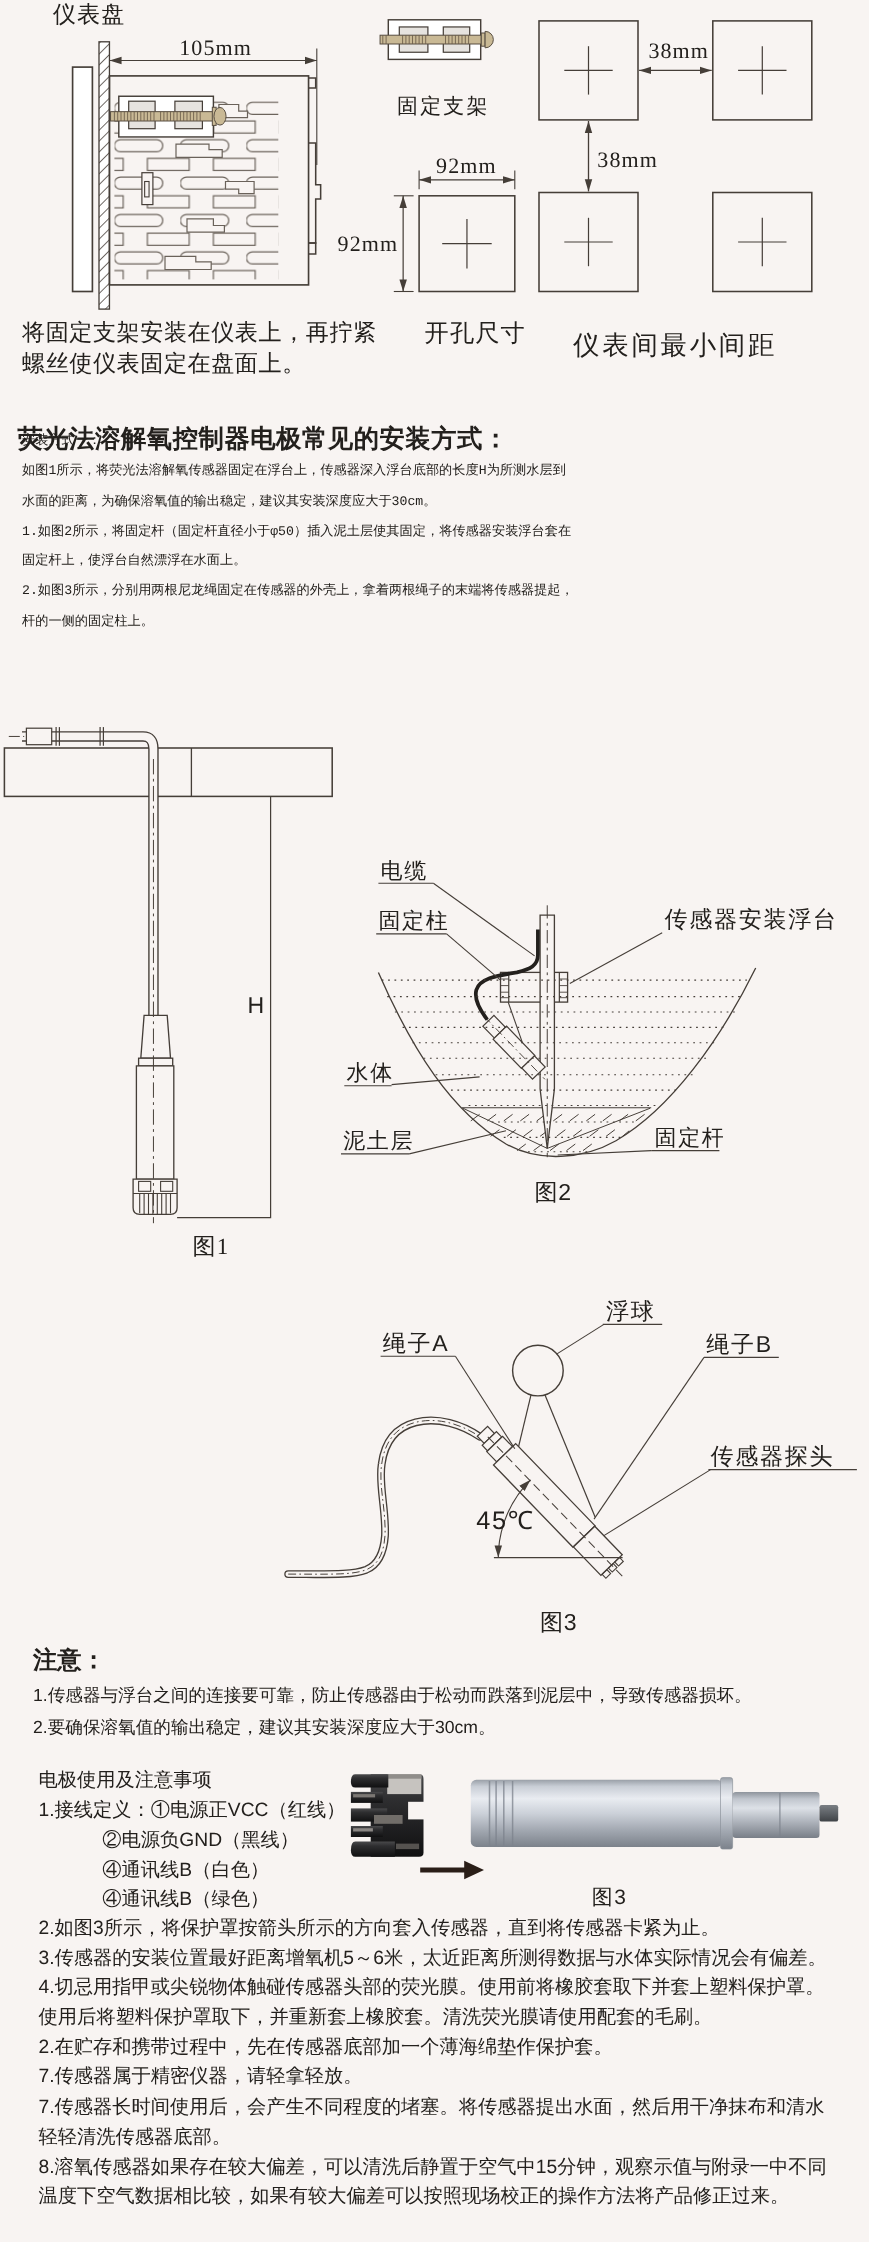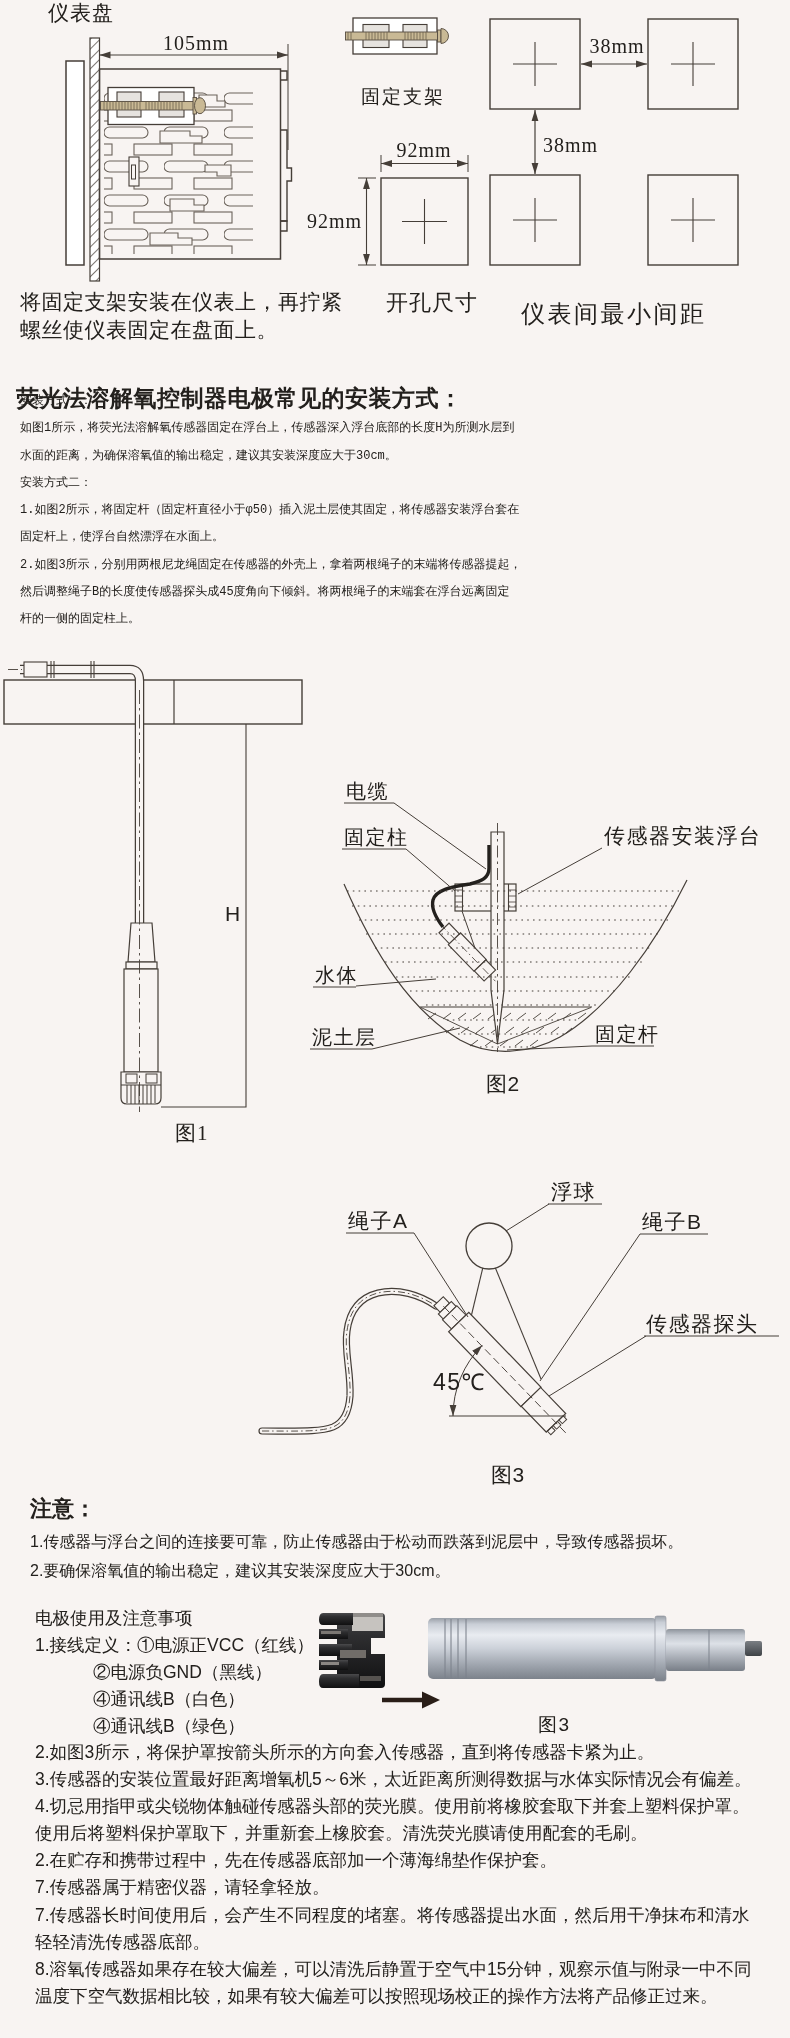--- a/index.html
+++ b/index.html
@@ -189,25 +189,23 @@
 <div id="intro-caption" class="abs serif">
   <div class="txtline">将固定支架安装在仪表上，再拧紧</div>
   <div class="txtline">螺丝使仪表固定在盘面上。</div>
 </div>
 
 <div id="install-heading" class="abs sans b">荧光法溶解氧控制器电极常见的安装方式：</div>
 <div id="install-body" class="abs sans">
   <div class="txtline">安装方式一：</div>
   <div class="txtline">如图1所示，将荧光法溶解氧传感器固定在浮台上，传感器深入浮台底部的长度H为所测水层到</div>
   <div class="txtline">水面的距离，为确保溶氧值的输出稳定，建议其安装深度应大于30cm。</div>
-  <div class="txtline">安装方式二：</div>
   <div class="txtline">1.如图2所示，将固定杆（固定杆直径小于φ50）插入泥土层使其固定，将传感器安装浮台套在</div>
   <div class="txtline">固定杆上，使浮台自然漂浮在水面上。</div>
   <div class="txtline">2.如图3所示，分别用两根尼龙绳固定在传感器的外壳上，拿着两根绳子的末端将传感器提起，</div>
-  <div class="txtline">然后调整绳子B的长度使传感器探头成45度角向下倾斜。将两根绳子的末端套在浮台远离固定</div>
   <div class="txtline">杆的一侧的固定柱上。</div>
 </div>
 
 <svg style="left:0;top:650px" width="330" height="510" viewBox="0 650 330 510">
 
   <rect x="4" y="680" width="298" height="44" class="ln" stroke-width="1.4"></rect>
   <line x1="174" y1="680" x2="174" y2="724" class="ln" stroke-width="1.2"></line>
 
   <polyline points="161,1107 246,1107 246,724" class="ln" stroke-width="1.1"></polyline>
   <text x="225" y="921" class="lbl" style="font-size:21px">H</text>

